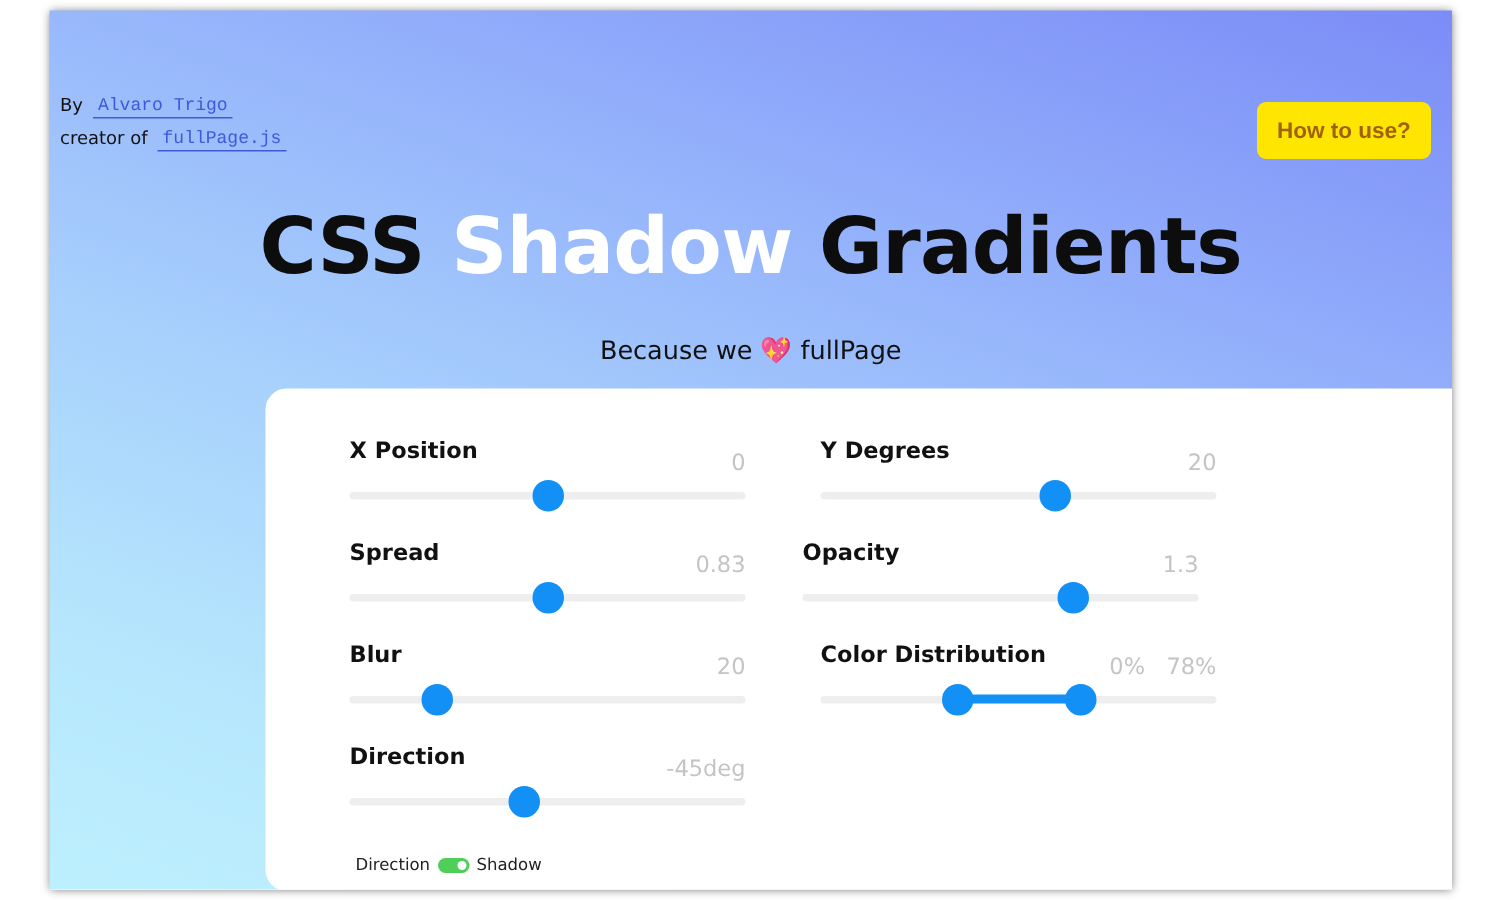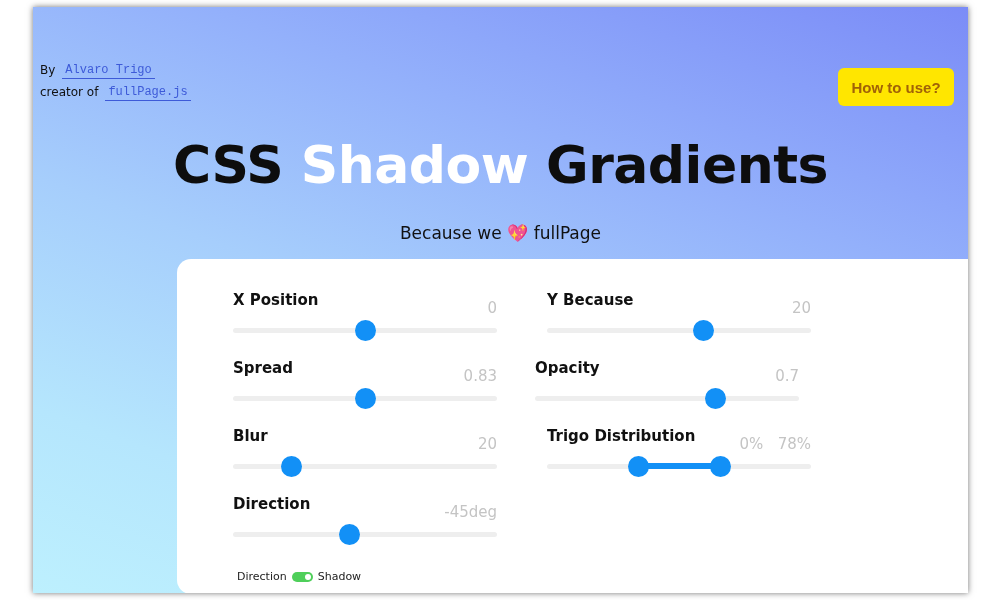--- a/index.html
+++ b/index.html
@@ -91,49 +91,49 @@
   <div class="panel">
 
     <div class="ctrl" style="left:56px; top:32px;">
       <div class="label">X Position</div>
       <div class="value">0</div>
       <div class="track"></div>
       <div class="thumb" style="left:50%;"></div>
     </div>
 
     <div class="ctrl" style="left:370px; top:32px;">
-      <div class="label">Y Because</div>
+      <div class="label">Y Degrees</div>
       <div class="value">20</div>
       <div class="track"></div>
       <div class="thumb" style="left:59%;"></div>
     </div>
 
     <div class="ctrl" style="left:56px; top:100px;text-decoration:underline;">
       <div class="label">Spread</div>
       <div class="value">0.83</div>
       <div class="track"></div>
       <div class="thumb" style="left:50%;"></div>
     </div>
 
     <div class="ctrl" style="left:358px; top:100px;">
       <div class="label">Opacity</div>
-      <div class="value">0.7</div>
+      <div class="value">1.3</div>
       <div class="track"></div>
       <div class="thumb" style="left:68%;"></div>
     </div>
 
     <div class="ctrl" style="left:56px; top:168px;text-decoration:underline;">
       <div class="label">Blur</div>
       <div class="value">20</div>
       <div class="track"></div>
       <div class="thumb" style="left:22%;"></div>
     </div>
 
     <div class="ctrl" style="left:370px; top:168px;">
-      <div class="label">Trigo Distribution</div>
+      <div class="label">Color Distribution</div>
       <div class="value" style="right:0;">
         <span>0%</span>&nbsp;&nbsp;
         <span>78%</span>
       </div>
       <div class="track"></div>
       <div class="fill" style="left:34.5%; width:31%;"></div>
       <div class="thumb" style="left:34.5%;"></div>
       <div class="thumb" style="left:65.5%;"></div>
     </div>
 

